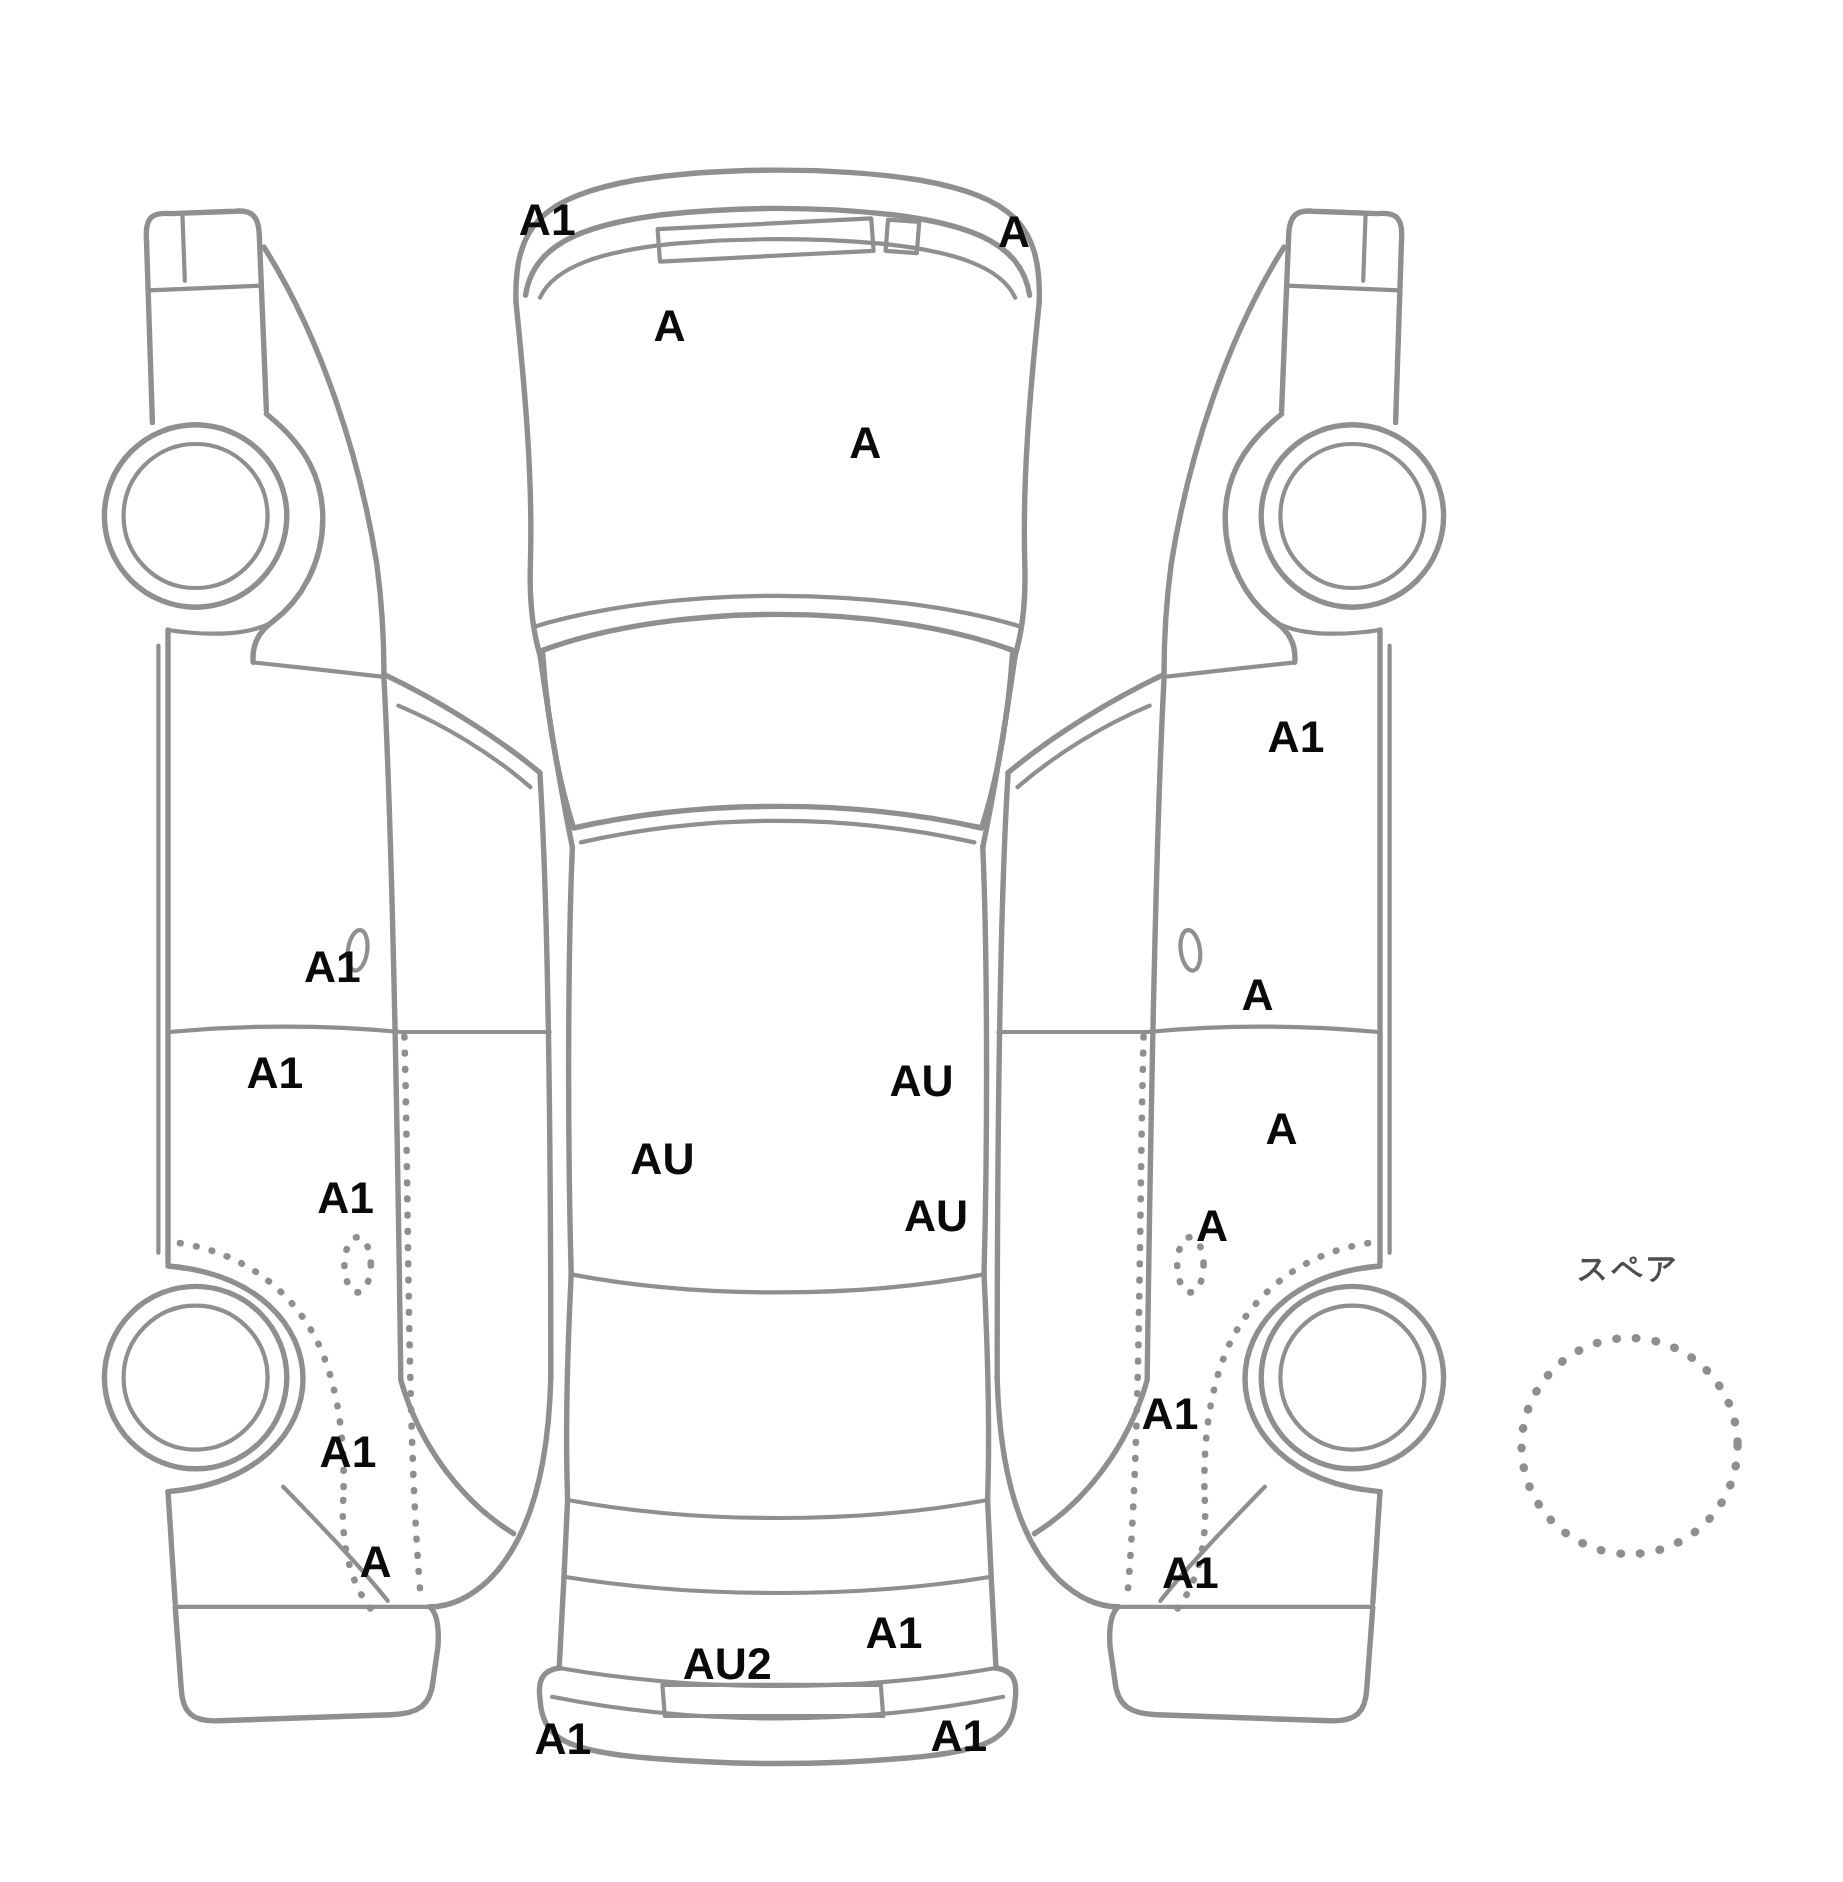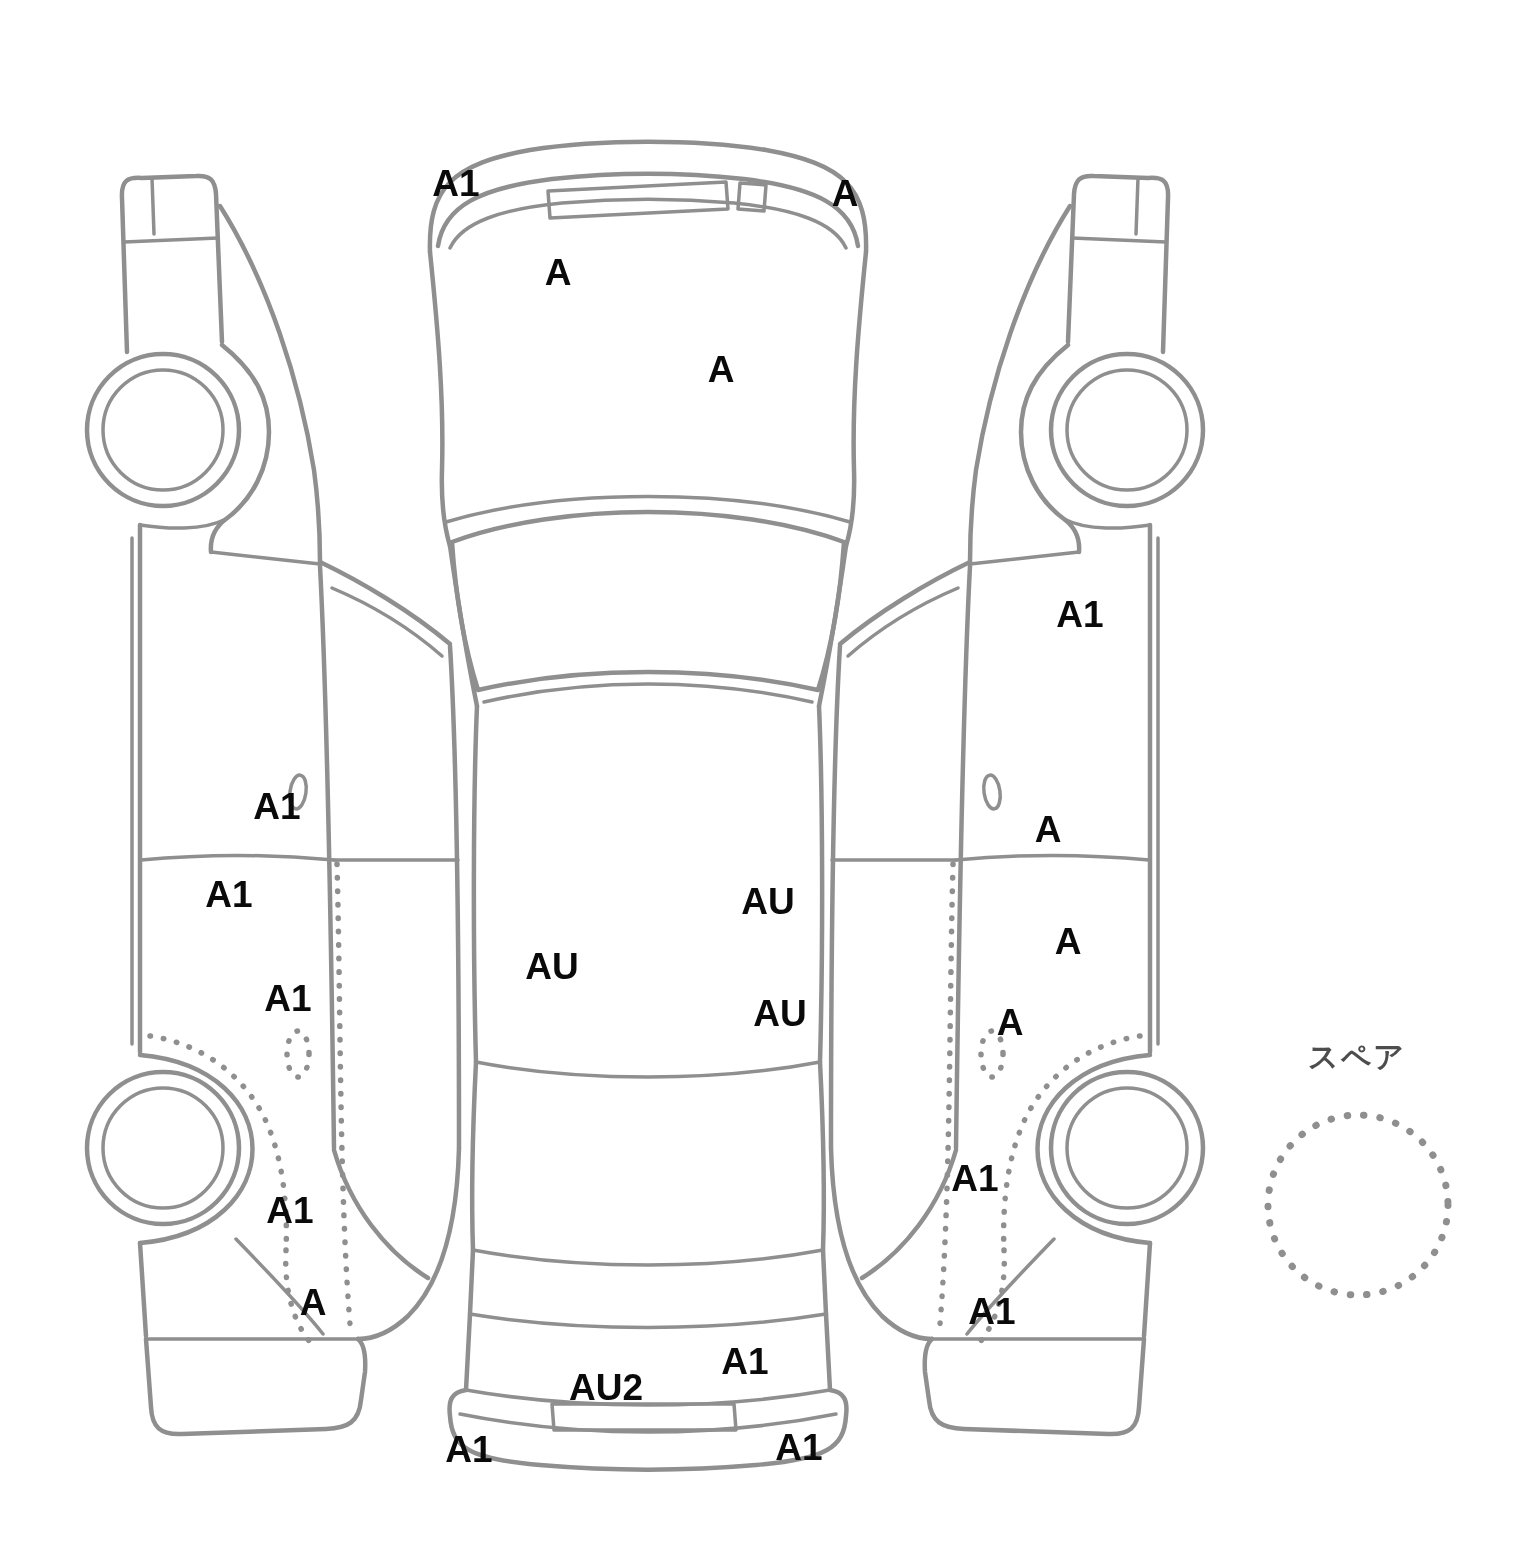--- a/index.html
+++ b/index.html
@@ -25,21 +25,21 @@
   .annotation {
     position:absolute;
     transform:translate(-50%,-50%);
     font-size:37px;
     font-weight:600;
     color:var(--label,#0a0a0a);
     white-space:nowrap;
     line-height:1;
   }
   .annotation.caption {
-    font-size:30px;
+    font-size:26px;
     font-weight:700;
     color:var(--caption,#4d4d4d);
     letter-spacing:2px;
   }
 </style>
 </head>
 <body>
 
 <div class="stage">
 

